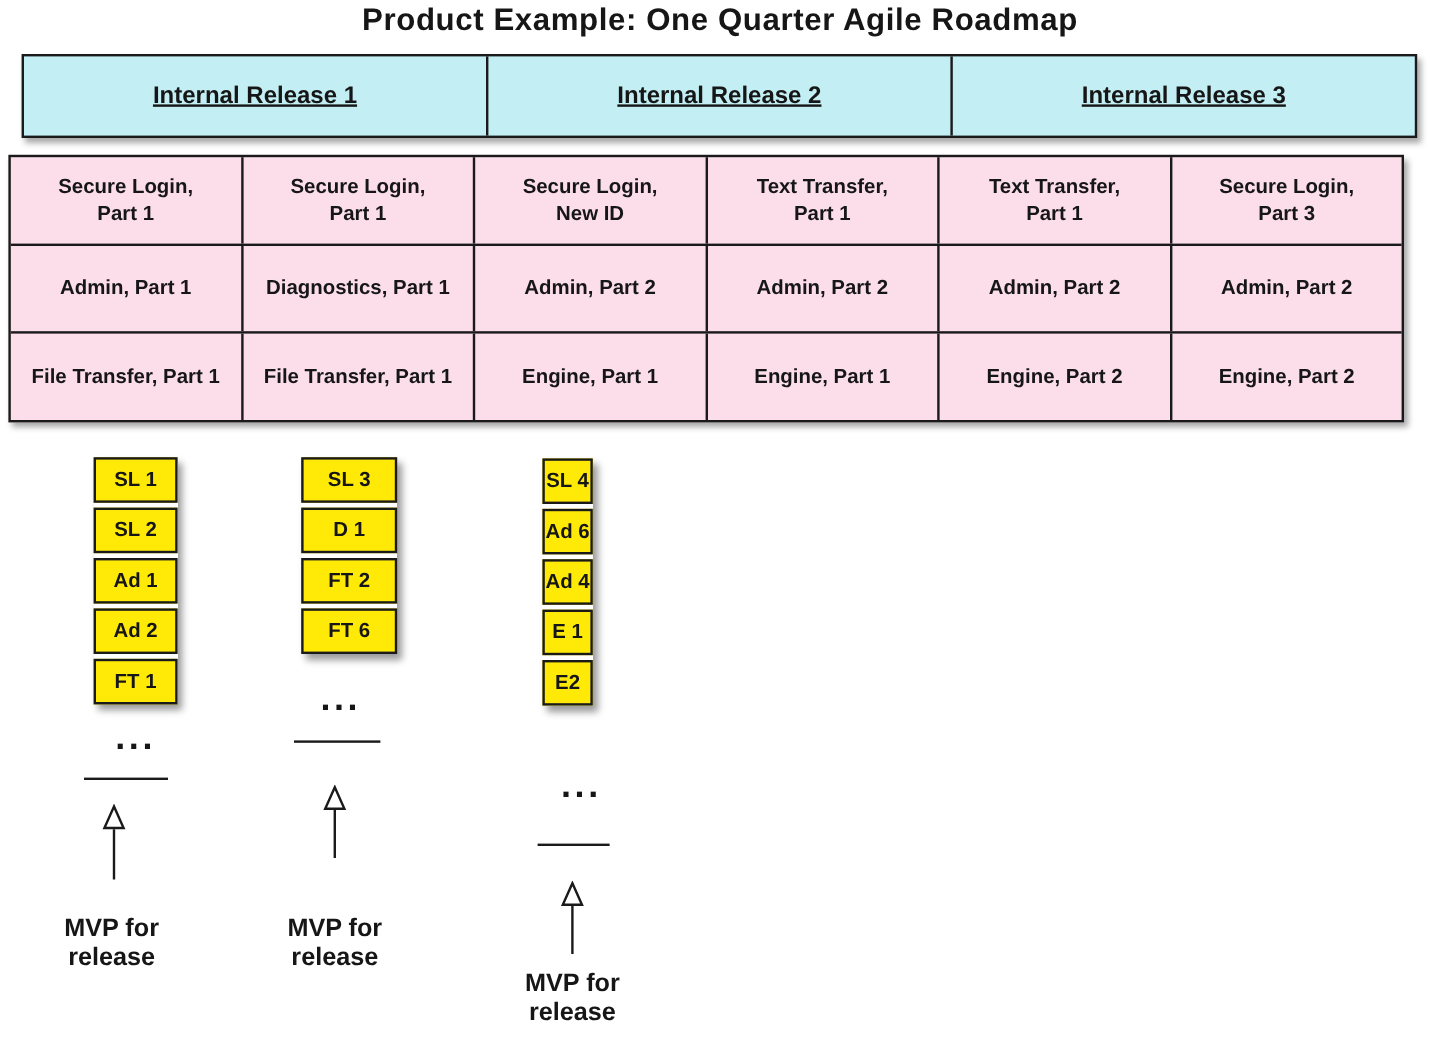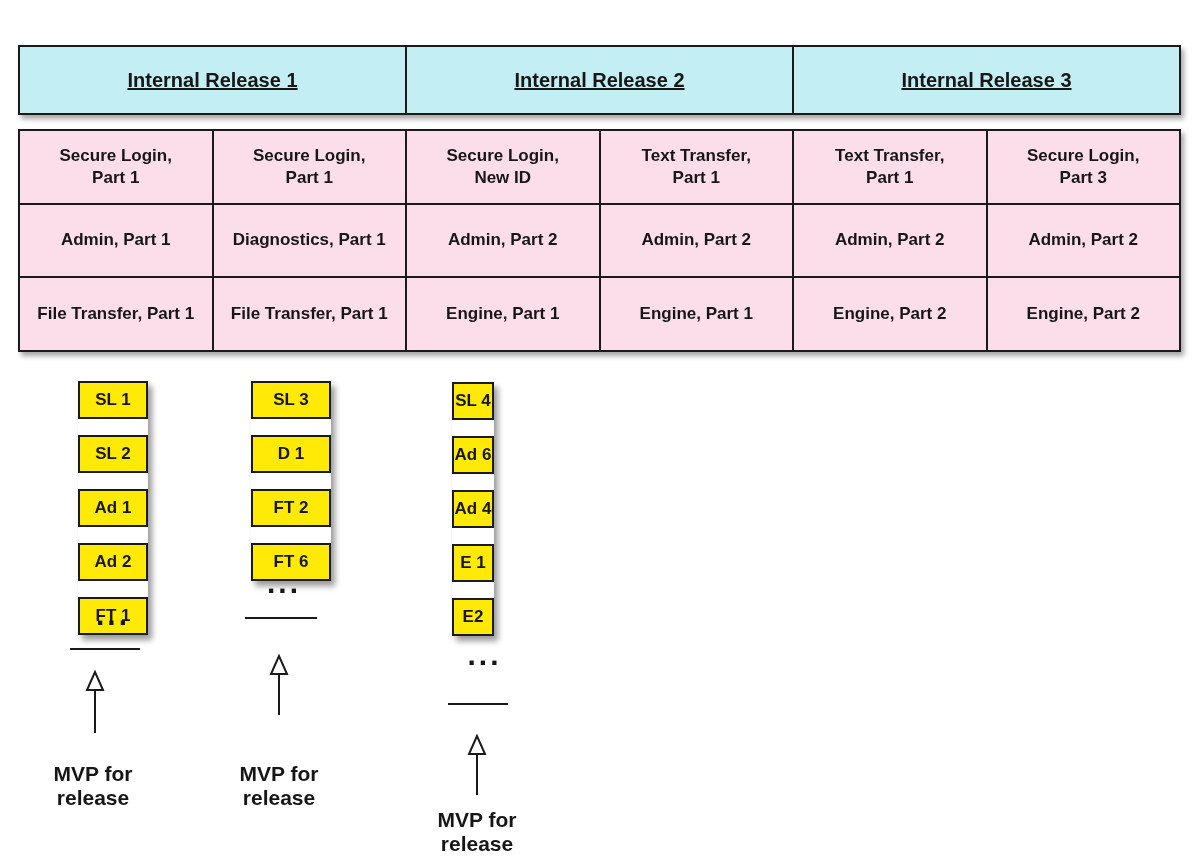--- a/index.html
+++ b/index.html
@@ -51,21 +51,21 @@
     font-size: 20px;
     font-weight: 700;
     text-align: center;
   }
   .release-cell + .release-cell {
     border-left: 2px solid var(--outline, #1a1a1a);
   }
   
   .feature-grid {
     position: absolute;
-    left: 18px;
+    left: 7px;
     top: 129px;
     width: 1163px;
     height: 223px;
     display: flex;
     flex-direction: column;
     background: var(--feature-fill, #fbdeea);
     border: 2px solid var(--outline, #1a1a1a);
     box-shadow: 3px 4px 5px rgba(0,0,0,0.35);
     box-sizing: border-box;
   }
@@ -98,21 +98,21 @@
   }
   .card {
     height: 34px;
     border: 2px solid var(--outline, #1a1a1a);
     background: var(--card-fill, #ffe907);
     display: flex;
     align-items: center;
     justify-content: center;
     font-size: 17px;
     font-weight: 700;
-    margin-bottom: 16px;
+    margin-bottom: 4px;
   }
   .card:last-child { margin-bottom: 0; }
   .ellipsis {
     position: absolute;
     text-align: center;
     font-size: 30px;
     font-weight: 900;
     letter-spacing: 3px;
     line-height: 10px;
   }
@@ -130,20 +130,21 @@
     font-weight: 800;
     line-height: 1.15;
     white-space: pre-line;
   }
 </style>
 </head>
 <body>
 
 <div class="canvas">
 
+  <h1 class="page-title">Product Example: One Quarter Agile Roadmap</h1>
 
   <div class="release-bar">
     <div class="release-cell">
         <span>Internal Release 1</span>
       </div>
     <div class="release-cell">
         <span>Internal Release 2</span>
       </div>
     <div class="release-cell">
         <span>Internal Release 3</span>

